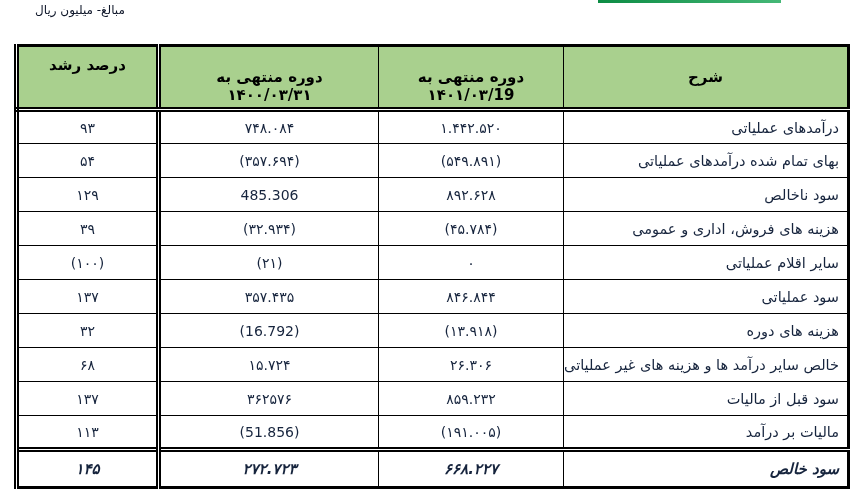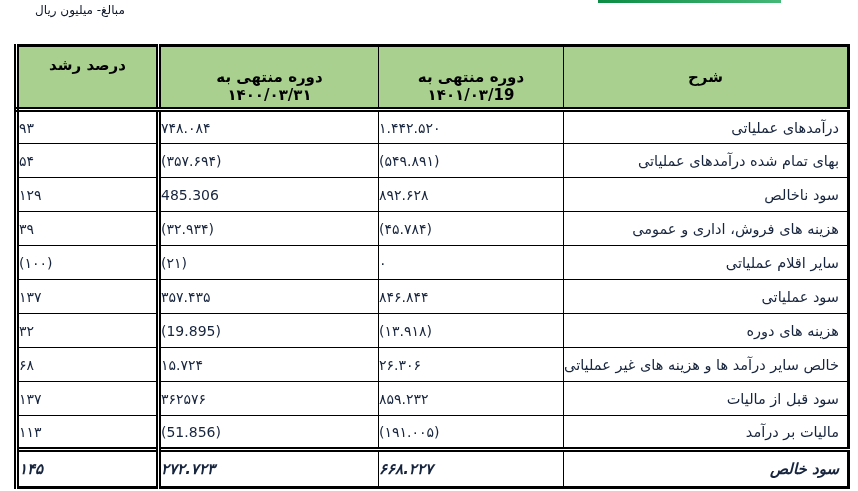--- a/index.html
+++ b/index.html
@@ -64,21 +64,21 @@
     font-size: 14px;
     color: #16243d;
     vertical-align: middle;
   }
   .fin-table tbody td.cell-desc {
     text-align: right;
     padding-right: 8px;
     font-size: 14.5px;
   }
   .fin-table tbody td.cell-num {
-    text-align: left;
+    text-align: center;
     direction: ltr;
     unicode-bidi: isolate;
   }
   .fin-table tbody tr.row-total td {
     font-weight: bold;
     font-size: 15px;
     height: 38px;
     border-top: 5px double #000;
     font-style: italic;
   }
@@ -147,21 +147,21 @@
       </tr>
       <tr>
         <td class="cell-desc">سود عملیاتی</td>
         <td class="cell-num">۸۴۶.۸۴۴</td>
         <td class="cell-num">۳۵۷.۴۳۵</td>
         <td class="cell-num c-growth">۱۳۷</td>
       </tr>
       <tr>
         <td class="cell-desc">هزینه های دوره</td>
         <td class="cell-num">(۱۳.۹۱۸)</td>
-        <td class="cell-num">(19.895)</td>
+        <td class="cell-num">(16.792)</td>
         <td class="cell-num c-growth">۳۲</td>
       </tr>
       <tr>
         <td class="cell-desc">خالص سایر درآمد ها و هزینه های غیر عملیاتی</td>
         <td class="cell-num">۲۶.۳۰۶</td>
         <td class="cell-num">۱۵.۷۲۴</td>
         <td class="cell-num c-growth">۶۸</td>
       </tr>
       <tr>
         <td class="cell-desc">سود قبل از مالیات</td>

